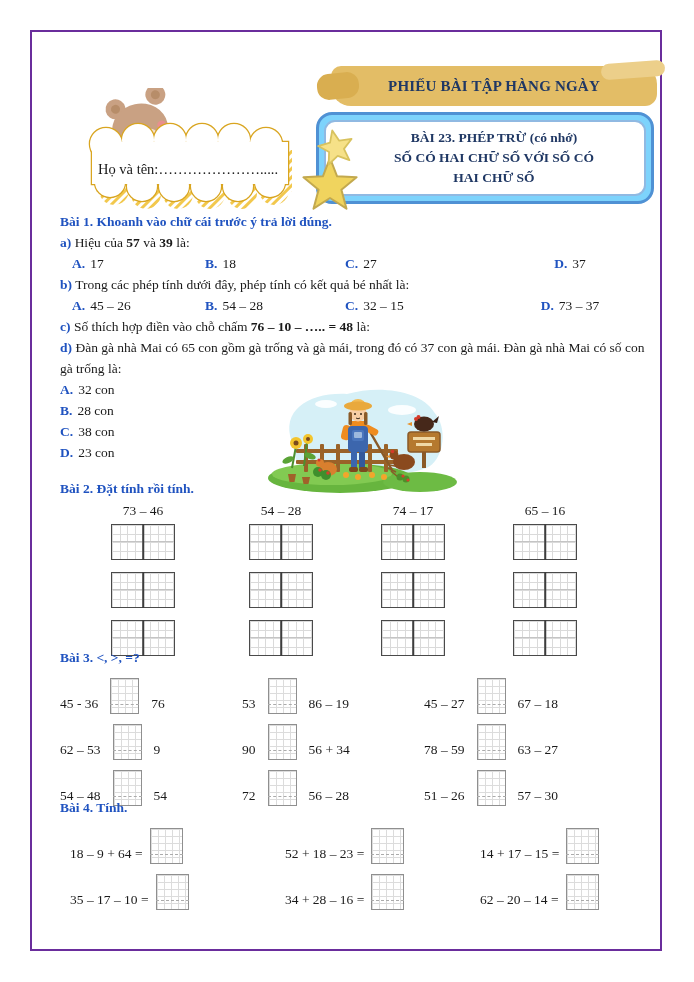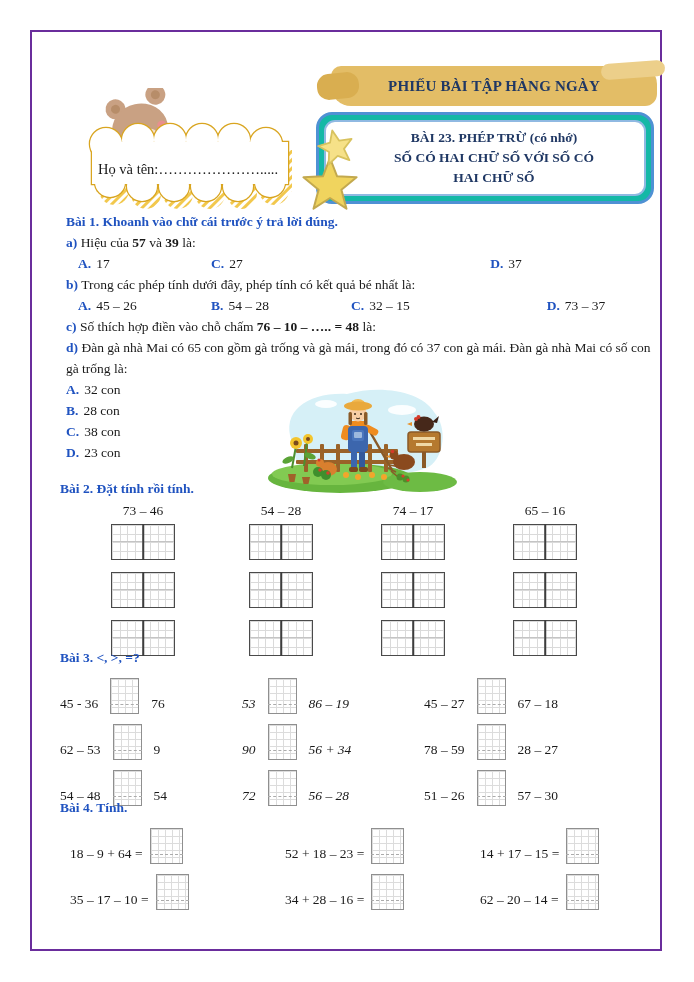--- a/index.html
+++ b/index.html
@@ -32,39 +32,39 @@
     background:#eccf8a; border-radius:10px; transform:rotate(-4deg);
   }
   .banner span {
     position: relative; z-index: 2;
     color:#203864; font-weight: bold; font-size: 15px; letter-spacing: .2px;
   }
   .bear { position:absolute; left:88px; top:88px; z-index:1; }
   .cloud { position:absolute; left:80px; top:120px; z-index:2; }
   .lesson-box {
     position:absolute; left:316px; top:112px; width:338px; height:92px;
-    background:#14b8a6; border:3px solid #4f91d4; border-radius:16px; padding:5px;
+    background:#7dd3fc; border:3px solid #4f91d4; border-radius:16px; padding:5px;
   }
   .lesson-inner {
     width:100%; height:100%;
     background:#ffffff; border:2px solid #90b9e2; border-radius:11px;
     display:flex; flex-direction:column; align-items:center; justify-content:center;
     padding-left:24px; padding-right:6px;
     color:#203864; font-weight:bold; font-size:13.5px; line-height:1.5;
     text-align:center;
   }
   .stars { position:absolute; left:296px; top:122px; z-index:3; }
   
   .h { color:#2053c0; font-weight:bold; line-height:21px; }
   .line { line-height:21px; }
   .blab { color:#2053c0; font-weight:bold; }
   .L { color:#2053c0; font-weight:bold; margin-right:5px; }
   .sec { position:absolute; width:588px; }
   
-  #bai1 { left:66px; top:211px; }
+  #bai1 { left:60px; top:211px; }
   .opts { display:flex; padding-left:12px; line-height:21px; }
   .opt0 { width:133px; } .opt1 { width:140px; } .opt2 { width:147px; } .opt3 { flex:1;text-align:center; }
   .dopt { line-height:21px; }
   .farm { position:absolute; left:262px; top:382px; z-index:1; }
   
   .gbig {
     position:relative; width:64px; height:36px; border:1.5px solid #4a4a4a; background-color:#fff;
     background-image:
       linear-gradient(to bottom, transparent 16px,#c4c4c4 16px,#c4c4c4 17px,transparent 17px),
       repeating-linear-gradient(to right,#dadada 0 1px,transparent 1px 7.6px),
@@ -90,21 +90,21 @@
   
   #bai2 { left:60px; top:478px; }
   .b2grid { position:relative; height:152px; margin-top:2px; }
   .b2col { position:absolute; top:0; width:66px; text-align:center; }
   .b2c0{left:50px} .b2c1{left:188px} .b2c2{left:320px} .b2c3{left:452px}
   .b2label { line-height:19px; margin-bottom:4px; }
   
   #bai3 { left:60px; top:647px; }
   .b3row { display:flex; align-items:flex-end; height:46px; }
   .b3cell { display:flex; align-items:flex-end; gap:12px; }
-  .b3c0 { width:182px; } .b3c1 { width:182px;font-style:italic; } .b3c2 { flex:1; }
+  .b3c0 { width:182px; } .b3c1 { width:182px; } .b3c2 { flex:1; }
   .b3t { padding-bottom:2px; white-space:nowrap; }
   
   #bai4 { left:60px; top:797px; }
   .b4row { display:flex; align-items:flex-end; height:42px; margin-top:4px;text-align:center; }
   .b4cell { display:flex; align-items:flex-end; gap:7px; padding-left:10px; }
   .b4c0 { width:215px; } .b4c1 { width:195px; } .b4c2 { flex:1; }
   .b4t { padding-bottom:2px; white-space:nowrap; }
 </style>
 </head>
 <body>
@@ -198,20 +198,21 @@
     <path d="M34,36 L41.1,54.3 L60.6,55.3 L45.4,67.7 L50.5,86.7 L34,76 L17.5,86.7 L22.6,67.7 L7.4,55.3 L26.9,54.3 Z" fill="#f0d45e" stroke="#c3a94e" stroke-width="2" stroke-linejoin="round"></path>
     <path transform="rotate(-12 40 26)" d="M40,8 L44.7,19.5 L57.1,20.4 L47.6,28.5 L50.6,40.6 L40,34 L29.4,40.6 L32.4,28.5 L22.9,20.4 L35.3,19.5 Z" fill="#f6e188" stroke="#d8c25e" stroke-width="1.8" stroke-linejoin="round"></path>
   </svg>
 
   <div class="sec" id="bai1">
     <p class="h">Bài 1. Khoanh vào chữ cái trước ý trả lời đúng.</p>
 
     <p class="line"><span class="blab">a)</span><span> Hiệu của </span><b>57</b><span> và </span><b>39</b><span> là:</span></p>
     <div class="opts">
       <span class="opt0"><span class="L">A.</span><span>17</span></span>
+      <span class="opt1"><span class="L">B.</span><span>18</span></span>
       <span class="opt2"><span class="L">C.</span><span>27</span></span>
       <span class="opt3"><span class="L">D.</span><span>37</span></span>
     </div>
 
     <p class="line"><span class="blab">b)</span><span> Trong các phép tính dưới đây, phép tính có kết quả bé nhất là:</span></p>
     <div class="opts">
       <span class="opt0"><span class="L">A.</span><span>45 – 26</span></span>
       <span class="opt1"><span class="L">B.</span><span>54 – 28</span></span>
       <span class="opt2"><span class="L">C.</span><span>32 – 15</span></span>
       <span class="opt3"><span class="L">D.</span><span>73 – 37</span></span>
@@ -358,21 +359,21 @@
           <span class="b3t">9</span>
         </div>
       <div class="b3cell b3c1">
           <span class="b3t">90</span>
           <span class="gsmall"></span>
           <span class="b3t">56 + 34</span>
         </div>
       <div class="b3cell b3c2">
           <span class="b3t">78 – 59</span>
           <span class="gsmall"></span>
-          <span class="b3t">28 – 27</span>
+          <span class="b3t">63 – 27</span>
         </div>
     </div>
     <div class="b3row">
       <div class="b3cell b3c0">
           <span class="b3t">54 – 48</span>
           <span class="gsmall"></span>
           <span class="b3t">54</span>
         </div>
       <div class="b3cell b3c1">
           <span class="b3t">72</span>

